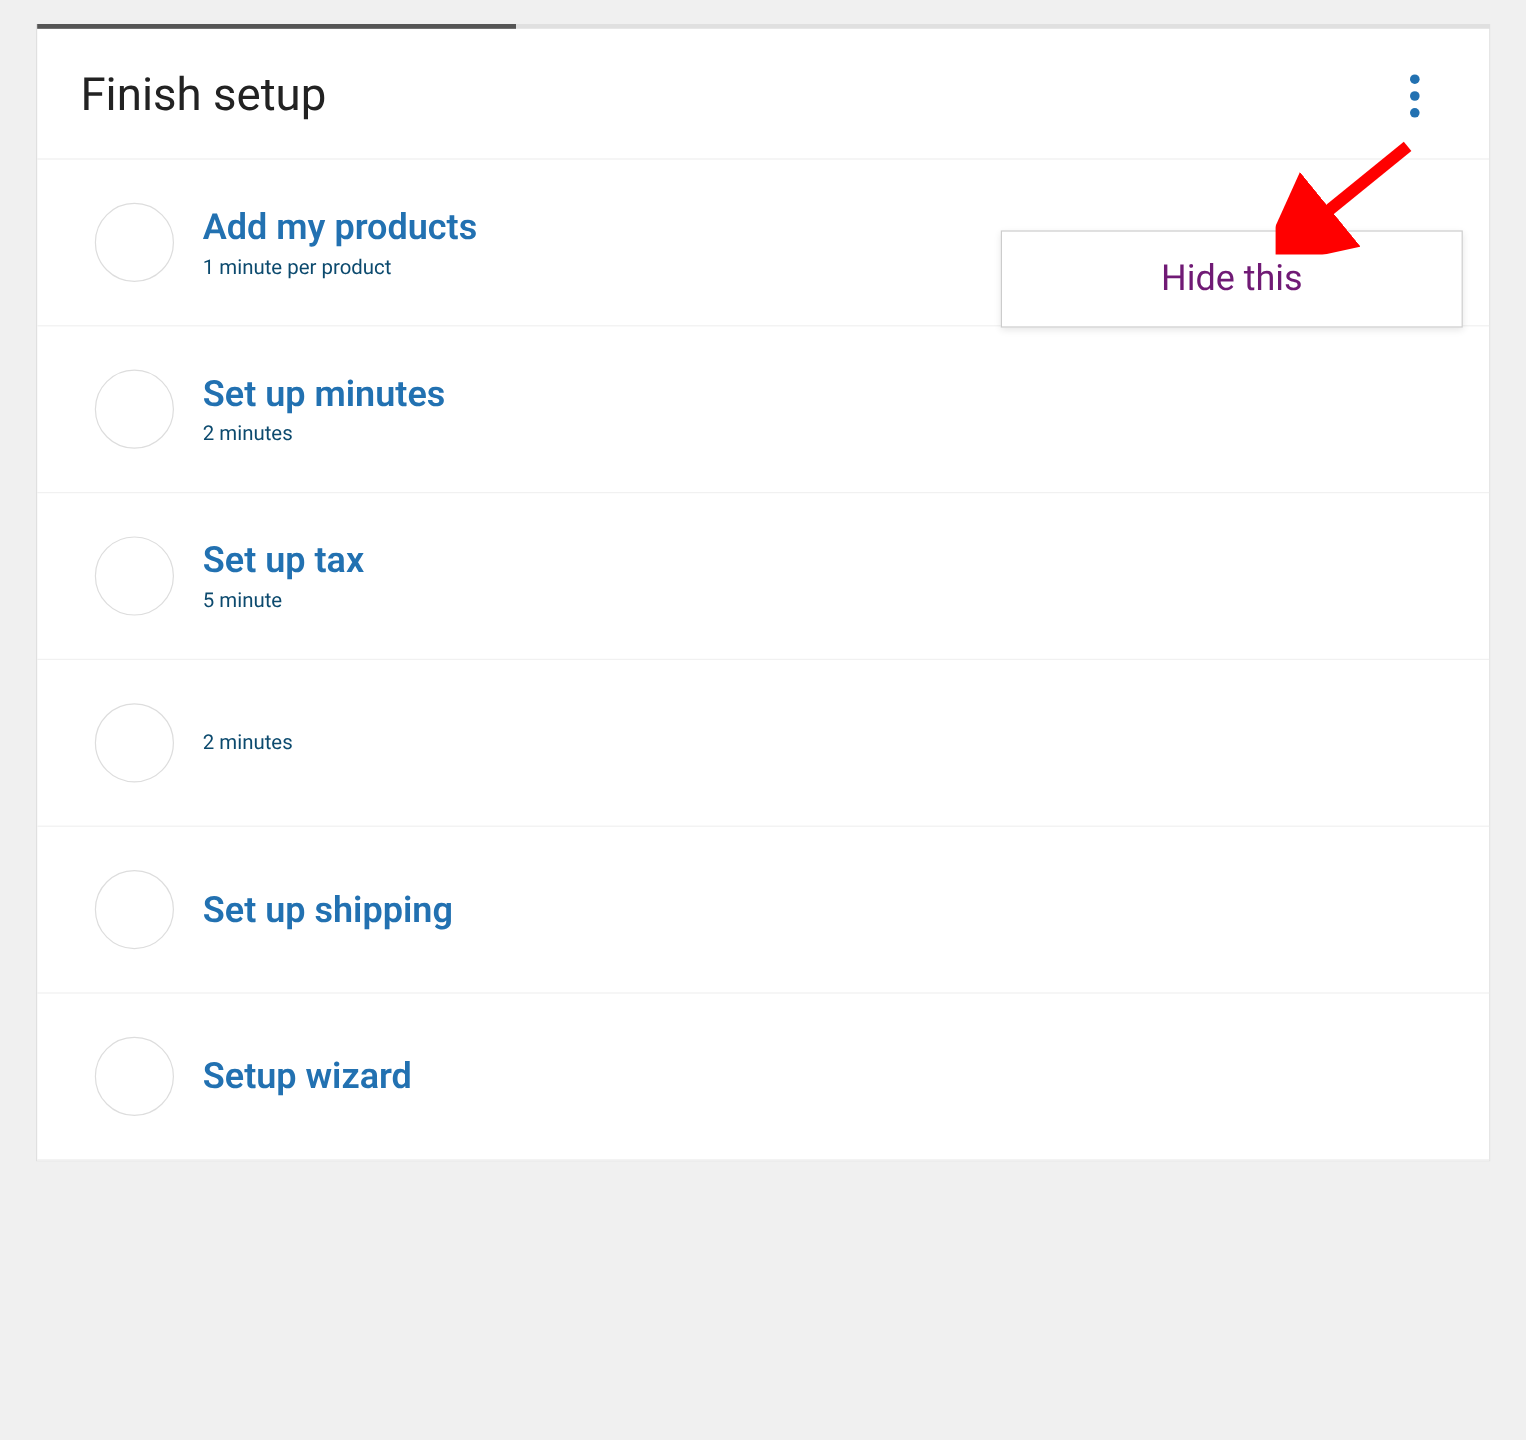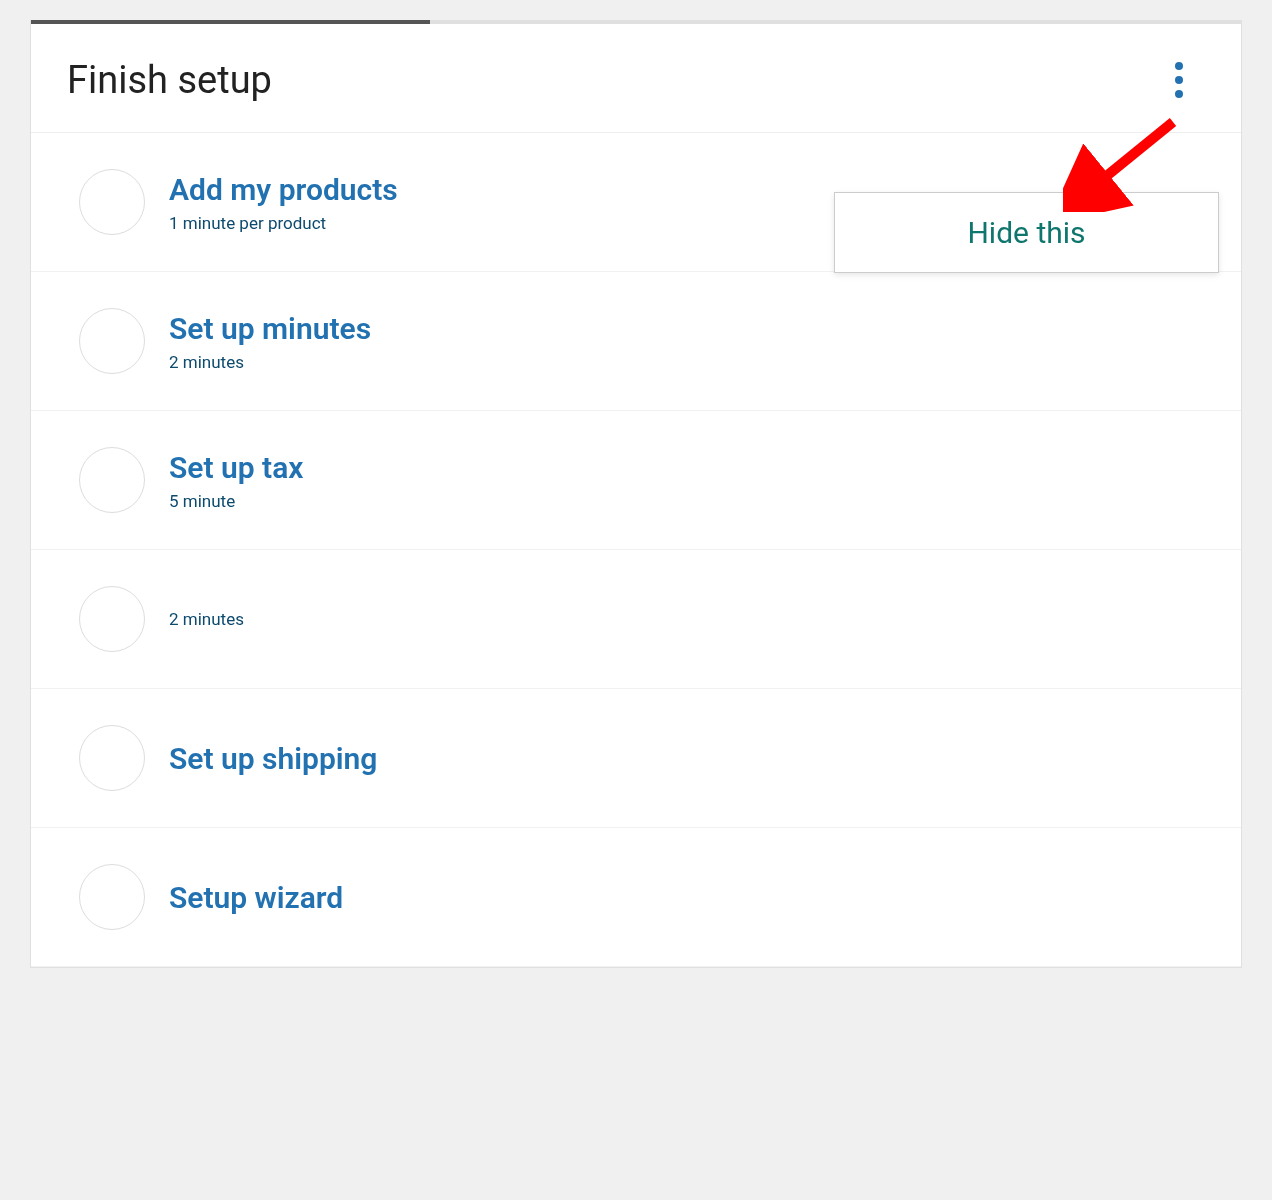--- a/index.html
+++ b/index.html
@@ -63,21 +63,21 @@
       right: 22px;
       background: #fff;
       border: 1px solid #ccc;
       box-shadow: 0 2px 6px rgba(0,0,0,0.1);
       z-index: 10;
       width: 385px;
     }
     .popover-item {
       padding: 22px 24px;
       font-size: 30px;
-      color: #0f766e;
+      color: #701a75;
       cursor: pointer;
       text-align: center;
     }
     .task-list {
       list-style: none;
     }
     .task-item {
       display: flex;
       align-items: center;
       gap: 24px;

